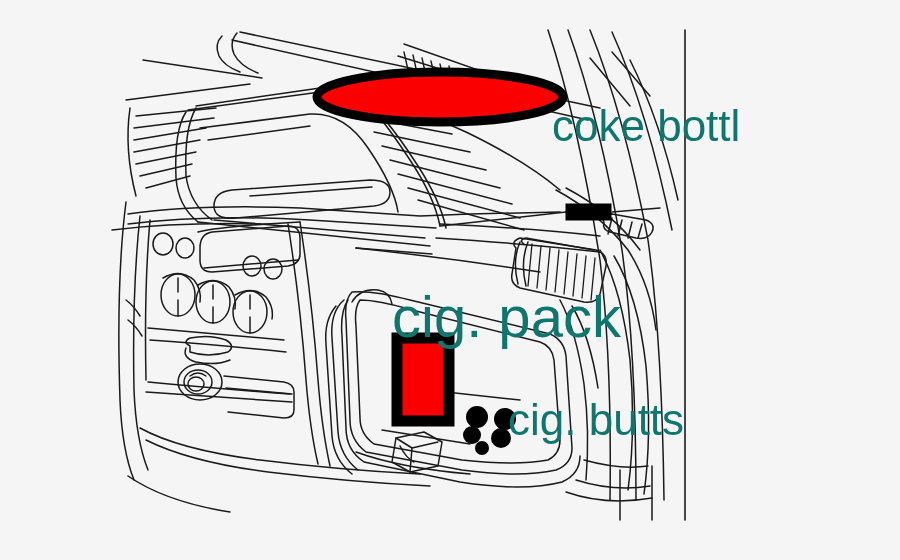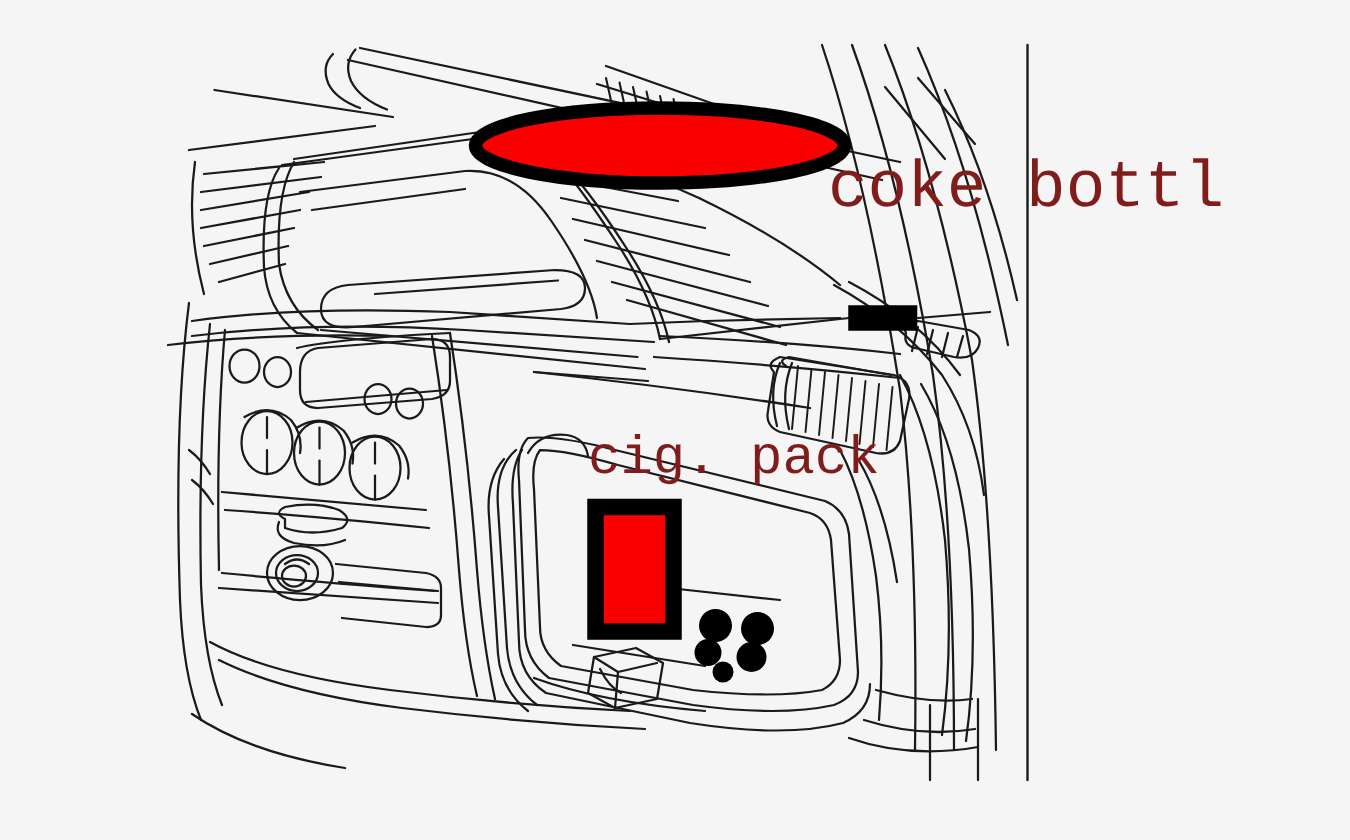--- a/index.html
+++ b/index.html
@@ -22,28 +22,28 @@
     background: #f5f5f5;
   }
   #artboard {
     position: absolute;
     left: 0; top: 0;
     width: 900px;
     height: 560px;
   }
   .label {
     position: absolute;
-    font-family: Liberation Mono, monospace;
-    color: #7f1d1d;
+    font-family: Liberation Sans, sans-serif;
+    color: #0f766e;
     white-space: nowrap;
     line-height: 1;
   }
   #label-coke-bottle   { left: 552px; top: 104px; font-size: 44px; }
   #label-receipt       { left: 615px; top: 187px; font-size: 44px; }
-  #label-cig-pack      { left: 392px; top: 288px; font-size: 36px; }
+  #label-cig-pack      { left: 392px; top: 288px; font-size: 58px; }
   #label-cig-butts     { left: 508px; top: 398px; font-size: 44px; }
 </style>
 </head>
 <body>
 
 <div id="stage">
 
   <svg id="artboard" viewBox="0 0 900 560" xmlns="http://www.w3.org/2000/svg">
 
     <rect x="0" y="0" width="900" height="560" fill="#f5f5f5"></rect>
@@ -252,14 +252,15 @@
       <circle cx="501" cy="438" r="10"></circle>
       <circle cx="482" cy="448" r="7"></circle>
     </g>
   </svg>
 
   <div class="label" id="label-coke-bottle">coke bottl</div>
 
 
   <div class="label" id="label-cig-pack">cig. pack</div>
 
+  <div class="label" id="label-cig-butts">cig. butts</div>
 
 </div>
 
 </body></html>

